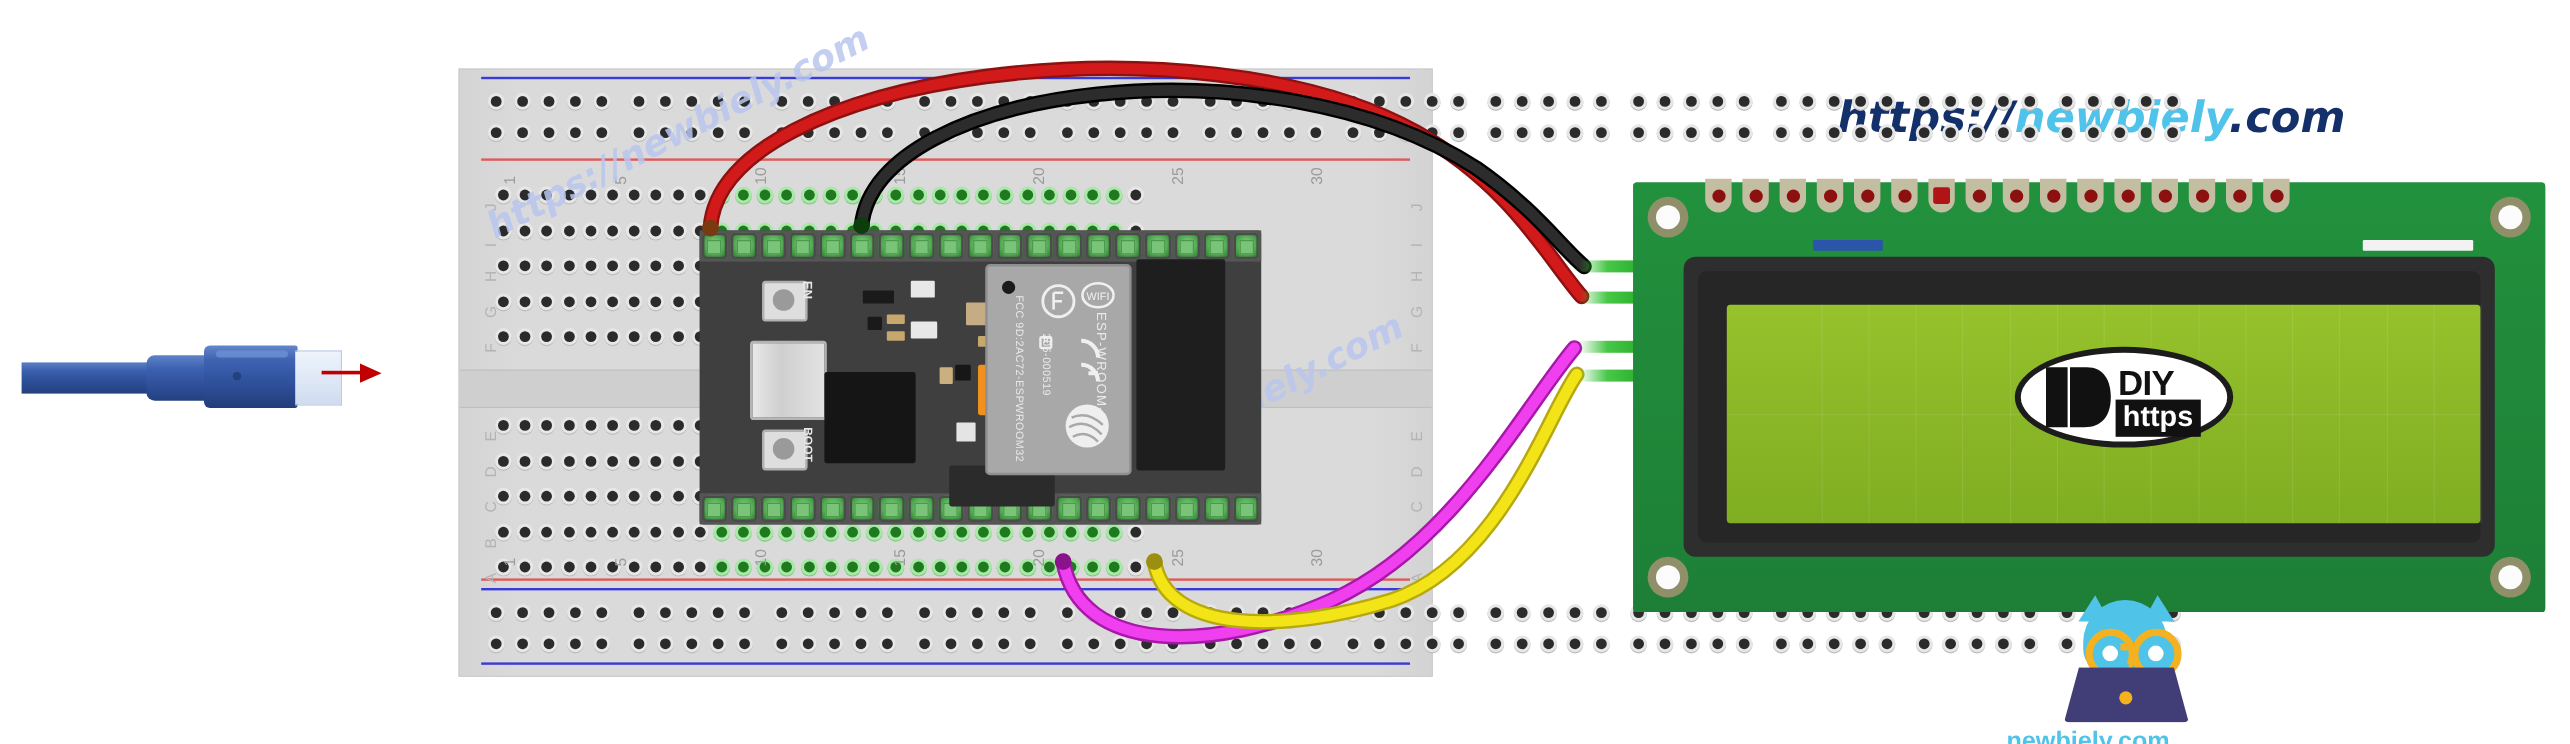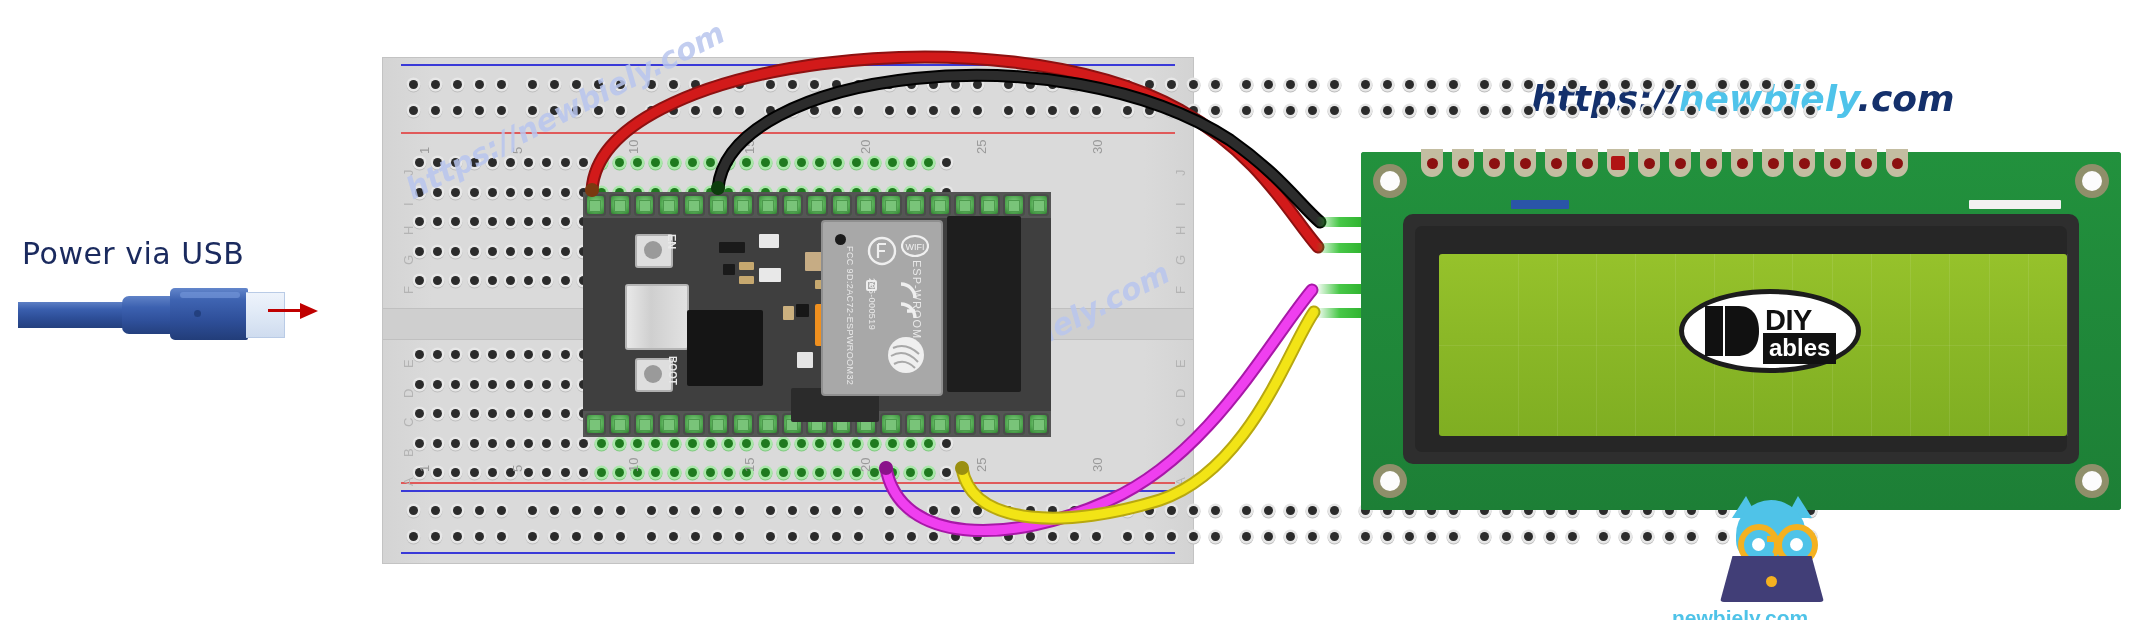--- a/index.html
+++ b/index.html
@@ -140,21 +140,20 @@
 </style>
 </head>
 <body>
 
 <div id="stage">
 
   <div id="site-url" class="abs">
     <span class="dark">https://</span><span class="light">newbiely</span><span class="dark">.com</span>
   </div>
 
-  <div id="power-label" class="abs">Power via USB</div>
 
   <div id="usb-cable" class="abs">
     <div class="usb-cord"></div>
     <div class="usb-neck"></div>
     <div class="usb-body"></div>
     <div class="usb-hilite"></div>
     <div class="usb-dot"></div>
     <div class="usb-tip"></div>
   </div>
   <div id="usb-arrow" class="abs">
@@ -1072,21 +1071,21 @@
     </div>
   </div>
 
   <div id="diy-logo">
     <div class="diy-oval"></div>
     <svg class="abs" style="left:22px;top:14px;width:62px;height:56px;" viewBox="0 0 62 56">
       <path d="M4 3 L22 3 L22 53 L4 53 Z" fill="#111"></path>
       <path d="M24 3 L38 3 C52 3 58 14 58 28 C58 44 50 53 36 53 L24 53 Z" fill="#111"></path>
     </svg>
     <div class="diy-top">DIY</div>
-    <div class="diy-bot">ables</div>
+    <div class="diy-bot">https</div>
   </div>
 
   <div id="owl" class="abs">
     <div class="owl-ear-l"></div>
     <div class="owl-ear-r"></div>
     <div class="owl-head"></div>
     <div class="owl-glass" style="left:26px;">
         <div class="owl-eye"></div>
       </div>
     <div class="owl-glass" style="left:64px;">

